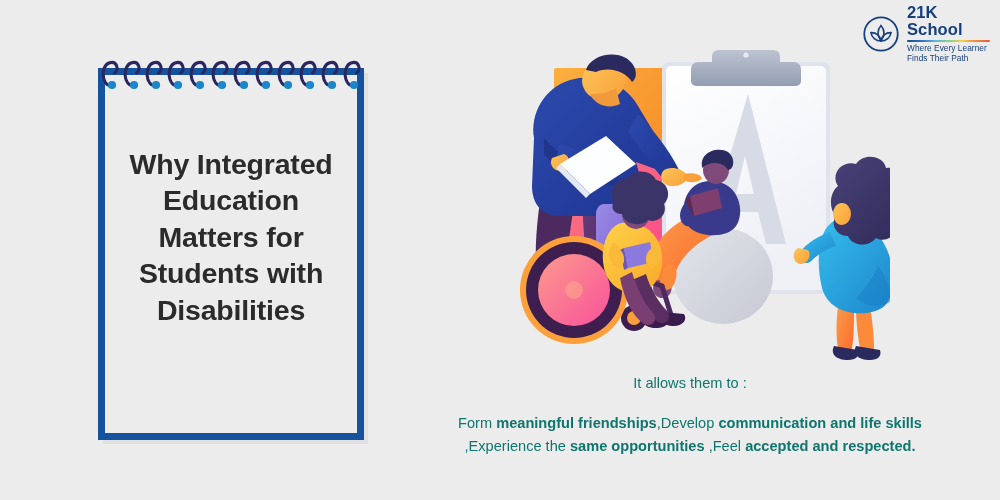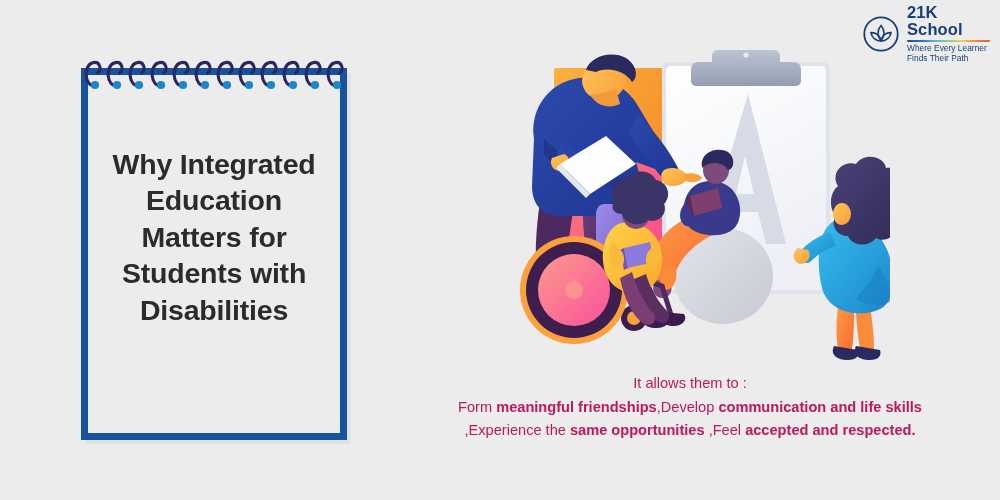--- a/index.html
+++ b/index.html
@@ -14,35 +14,35 @@
   
   .logo{position:absolute;left:862px;top:10px;width:128px;height:48px;display:flex;align-items:center;gap:7px;}
   .logo-mark{width:38px;height:38px;flex:0 0 38px;}
   .logo-text{display:flex;flex-direction:column;justify-content:center;}
   .logo-name{font-size:16.5px;font-weight:bold;color:#173F7C;letter-spacing:.1px;line-height:1.05;}
   .logo-rule{height:2.4px;width:100%;border-radius:2px;margin:1.5px 0 2px 0;
     background:linear-gradient(90deg,#1A4A8F 0%,#2E72B8 18%,#57B6DC 33%,#86CF8E 50%,#F2D34A 66%,#F2913D 80%,#E8573F 100%);}
   .logo-tag{font-size:8.3px;font-weight:normal;color:#173F7C;line-height:1.18;letter-spacing:.05px;}
 
   
-  .notebook{position:absolute;left:81px;top:68px;width:266px;height:372px;}
+  .notebook{position:absolute;left:98px;top:68px;width:266px;height:372px;}
   .nb-border{position:absolute;inset:0;border:7px solid #15539E;background:#ececec;box-sizing:border-box;}
   .nb-shadow{position:absolute;left:5px;top:5px;right:-4px;bottom:-4px;background:rgba(0,0,0,.045);z-index:-1;}
   .spirals{position:absolute;left:-2px;top:-22px;width:276px;height:48px;}
   .nb-title{position:absolute;left:14px;right:14px;top:78px;text-align:center;
     font-size:28.5px;font-weight:bold;color:#2B2B2B;line-height:1.28;letter-spacing:-.2px;}
 
   
   .illo{position:absolute;left:486px;top:18px;width:404px;height:352px;}
 
   
   .caption{position:absolute;left:430px;top:372px;width:520px;text-align:center;
-    color:#be185d;font-size:14.6px;line-height:1.62;}
+    color:#0f766e;font-size:14.6px;line-height:1.62;}
   .cap-lead{display:block;}
-  .cap-body{display:block;}
+  .cap-body{display:block;margin-top:16px;}
   .cap-body b{font-weight:bold;}
 </style>
 </head>
 <body>
 
 <div class="stage">
 
   <div class="logo">
     <svg class="logo-mark" viewBox="0 0 40 40">
       <circle cx="20" cy="20" r="17.6" fill="none" stroke="#173F7C" stroke-width="1.9"></circle>

